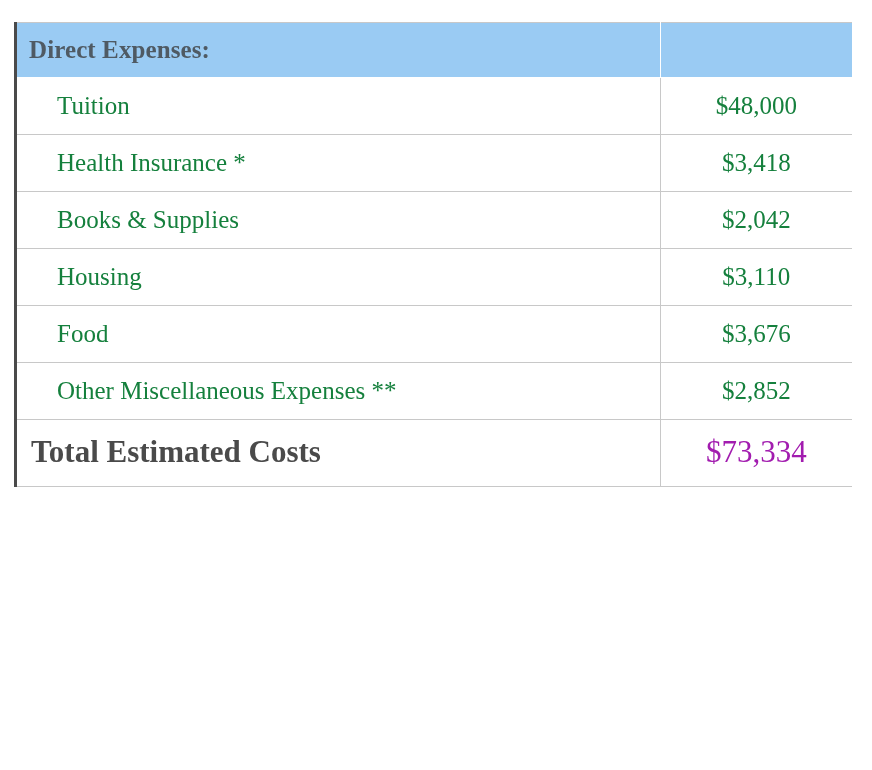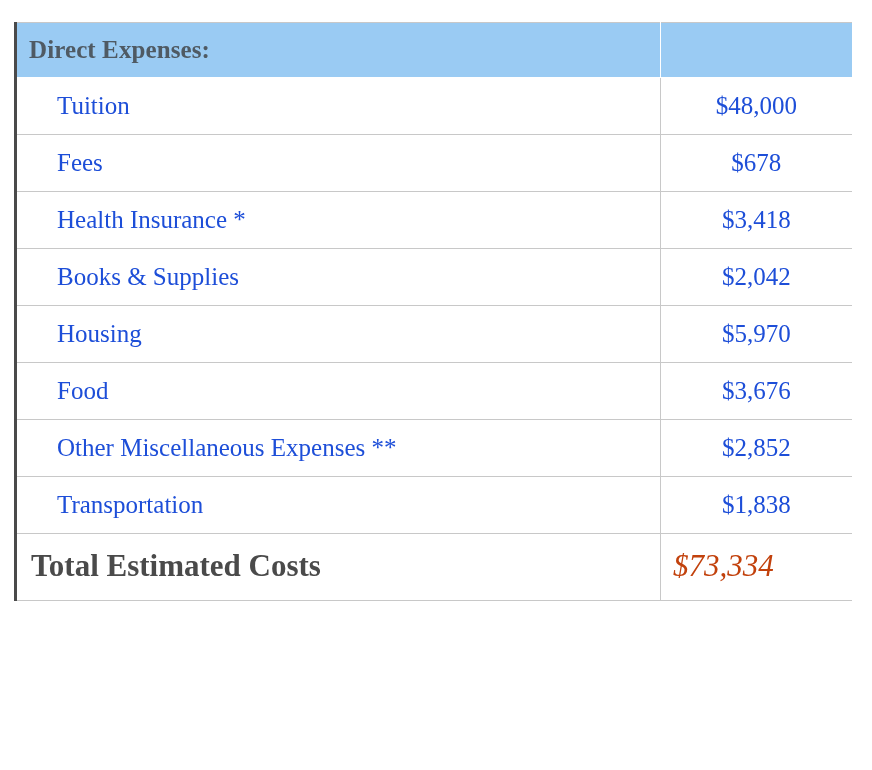--- a/index.html
+++ b/index.html
@@ -38,21 +38,21 @@
     padding: 13px 10px 13px 12px;
     font-size: 25px;
     font-weight: 700;
     color: #4f5a63;
     letter-spacing: 0.1px;
   }
   tr.item-row td {
     border-bottom: 1px solid #c8c8c8;
     padding: 14px 10px 14px 12px;
     font-size: 25px;
-    color: #1d4ed8;
+    color: #15803d;
     background: #ffffff;
   }
   tr.item-row td.label {
     padding-left: 40px;
   }
   tr.item-row td.value {
     text-align: center;
     border-left: 1px solid #c8c8c8;
     padding-right: 12px;
   }
@@ -64,26 +64,25 @@
     border-bottom: none;
     border-top: 1px solid #c8c8c8;
     padding: 14px 10px 16px 12px;
     font-size: 31px;
     font-weight: 700;
     color: #4a4a4a;
     background: #ffffff;
   }
   tr.total-row td.label { padding-left: 14px; }
   tr.total-row td.value {
-    text-align: left;
+    text-align: center;
     font-weight: 400;
-    color: #c2410c;
+    color: #a21caf;
     border-left: 1px solid #c8c8c8;
     padding-right: 12px;
-    font-style: italic;
   }
 </style>
 </head>
 <body>
 
 <div class="page">
   <table class="cost-table">
     <colgroup>
       <col class="label-col">
       <col class="value-col">
@@ -93,55 +92,47 @@
       <tr class="section-row">
         <td class="label">Direct Expenses:</td>
         <td class="value"></td>
       </tr>
 
       <tr class="item-row">
         <td class="label">Tuition</td>
         <td class="value">$48,000</td>
       </tr>
 
-      <tr class="item-row">
-        <td class="label">Fees</td>
-        <td class="value">$678</td>
-      </tr>
 
       <tr class="item-row">
         <td class="label">Health Insurance *</td>
         <td class="value">$3,418</td>
       </tr>
 
 
       <tr class="item-row">
         <td class="label">Books &amp; Supplies</td>
         <td class="value">$2,042</td>
       </tr>
 
       <tr class="item-row">
         <td class="label">Housing</td>
-        <td class="value">$5,970</td>
+        <td class="value">$3,110</td>
       </tr>
 
       <tr class="item-row">
         <td class="label">Food</td>
         <td class="value">$3,676</td>
       </tr>
 
       <tr class="item-row">
         <td class="label">Other Miscellaneous Expenses **</td>
         <td class="value">$2,852</td>
       </tr>
 
-      <tr class="item-row">
-        <td class="label">Transportation</td>
-        <td class="value">$1,838</td>
-      </tr>
 
       <tr class="total-row">
         <td class="label">Total Estimated Costs</td>
         <td class="value">$73,334</td>
       </tr>
 
     </tbody>
   </table>
 </div>
 

